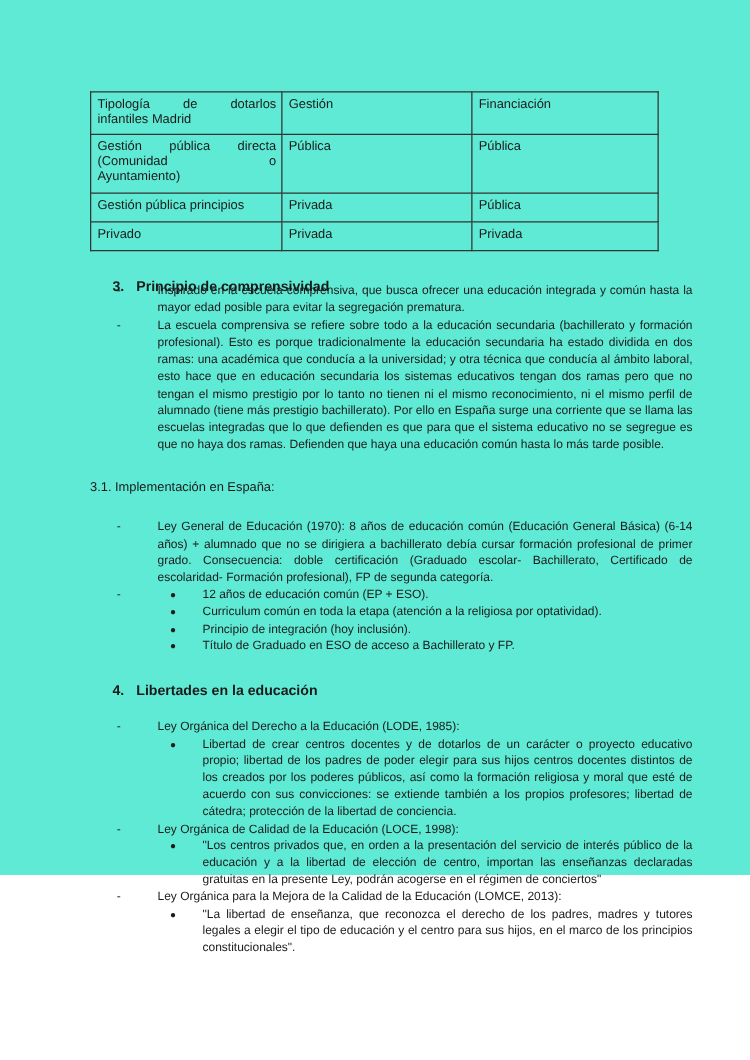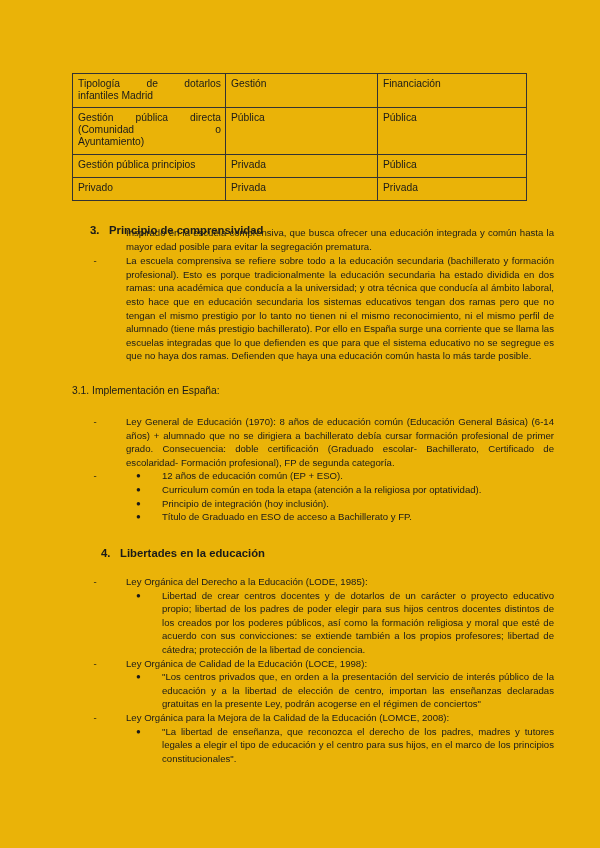--- a/index.html
+++ b/index.html
@@ -1,18 +1,18 @@
 <!DOCTYPE html>
 <html><head>
 <meta charset="utf-8">
 <style>
   html, body { margin: 0; padding: 0; background: #ffffff; }
   body { width: 600px; height: 848px; position: relative; overflow: hidden;
          font-family: "Liberation Sans", sans-serif; color: #1a1a1a; }
-  .page { position: absolute; left: 0; top: 0; width: 600px; height: 848px; background: #eab308; text-decoration: underline; }
+  .page { position: absolute; left: 0; top: 0; width: 600px; height: 700px; background: #5eead4; text-decoration: underline; }
 
   table.typ { position: absolute; left: 72px; top: 73px; width: 455px; border-collapse: collapse;
               font-size: 10.3px; line-height: 12px; table-layout: fixed; }
   table.typ td { border: 1px solid #333; vertical-align: top; padding: 4px 4px 5px 5px; }
   table.typ td.c1 { width: 143px; text-align: justify; text-align-last: left; }
   table.typ td.c2 { width: 142px; }
   table.typ tr.r0 td { height: 24px; }
   table.typ tr.r1 td { height: 37px; }
   table.typ tr.r2 td { height: 13px; }
   table.typ tr.r3 td { height: 13px; }
@@ -118,21 +118,21 @@
         <span class="dot">●</span>
         <span>Principio de integración (hoy inclusión).</span>
       </div>
       <div class="bul-item">
         <span class="dot">●</span>
         <span>Título de Graduado en ESO de acceso a Bachillerato y FP.</span>
       </div>
     </div>
   </div>
 
-  <h3 class="sec" style="left:90px; top:547px;margin-left:11px;">
+  <h3 class="sec" style="left:90px; top:547px;">
     <span class="num">4.</span><span>Libertades en la educación</span>
   </h3>
   <div class="block" style="left:90px; top:575px;">
     <div class="dash-item">
       <span class="dash">-</span>
       <span>Ley Orgánica del Derecho a la Educación (LODE, 1985):</span>
     </div>
     <div class="sublist" style="padding-left:36px; width:428px;">
       <div class="bul-item">
         <span class="dot">●</span>
@@ -144,21 +144,21 @@
       <span>Ley Orgánica de Calidad de la Educación (LOCE, 1998):</span>
     </div>
     <div class="sublist" style="padding-left:36px; width:428px;">
       <div class="bul-item">
         <span class="dot">●</span>
         <span>"Los centros privados que, en orden a la presentación del servicio de interés público de la educación y a la libertad de elección de centro, importan las enseñanzas declaradas gratuitas en la presente Ley, podrán acogerse en el régimen de conciertos"</span>
       </div>
     </div>
     <div class="dash-item">
       <span class="dash">-</span>
-      <span>Ley Orgánica para la Mejora de la Calidad de la Educación (LOMCE, 2008):</span>
+      <span>Ley Orgánica para la Mejora de la Calidad de la Educación (LOMCE, 2013):</span>
     </div>
     <div class="sublist" style="padding-left:36px; width:428px;">
       <div class="bul-item">
         <span class="dot">●</span>
         <span>"La libertad de enseñanza, que reconozca el derecho de los padres, madres y tutores legales a elegir el tipo de educación y el centro para sus hijos, en el marco de los principios constitucionales".</span>
       </div>
     </div>
   </div>
 
 </div>

